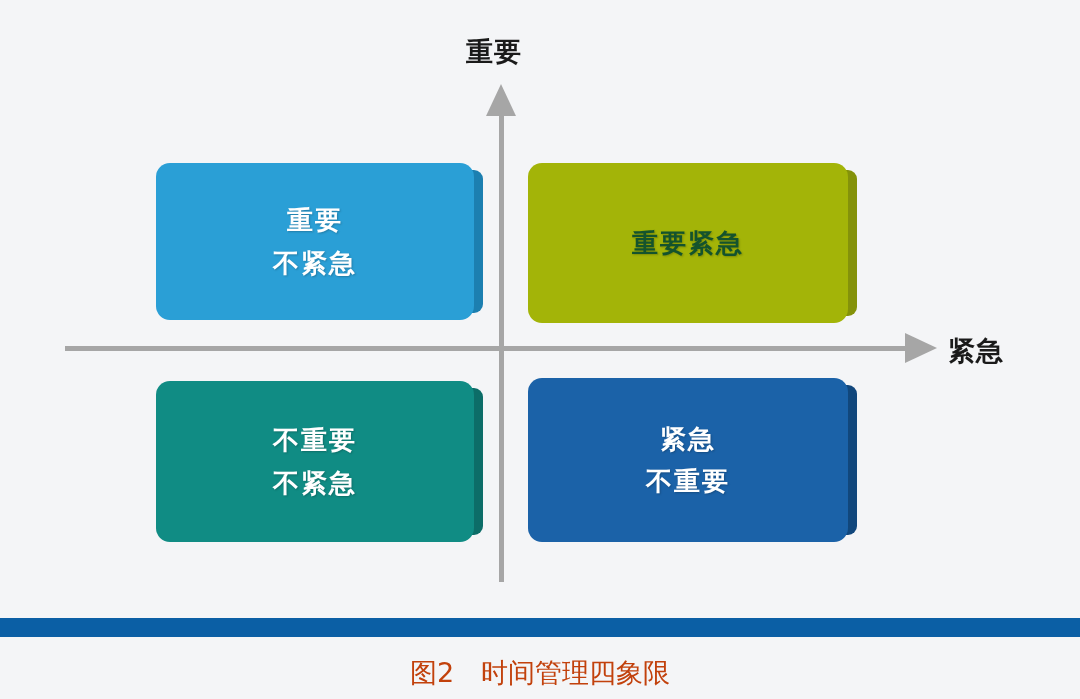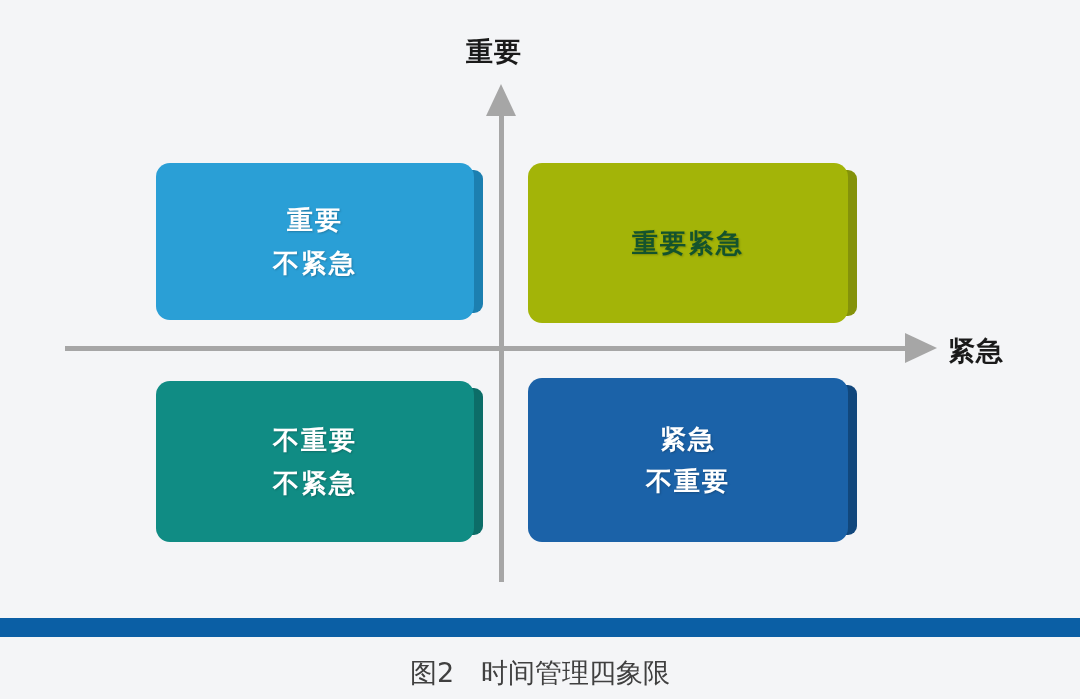--- a/index.html
+++ b/index.html
@@ -135,21 +135,21 @@
   }
 
   
   .caption {
     position: absolute;
     left: 0;
     top: 655px;
     width: 1080px;
     text-align: center;
     font-size: 27px;
-    color: #404040;
+    color: #c2410c;
     font-family: "DejaVu Sans", "Liberation Sans", sans-serif;
     white-space: pre;
   }
 </style>
 </head>
 <body style="background: rgb(244, 245, 247);">
 
 <div id="canvas" style="background: rgb(244, 245, 247);">
 
   <div class="axis-h-line" style="background: rgb(166, 166, 166);"></div>

